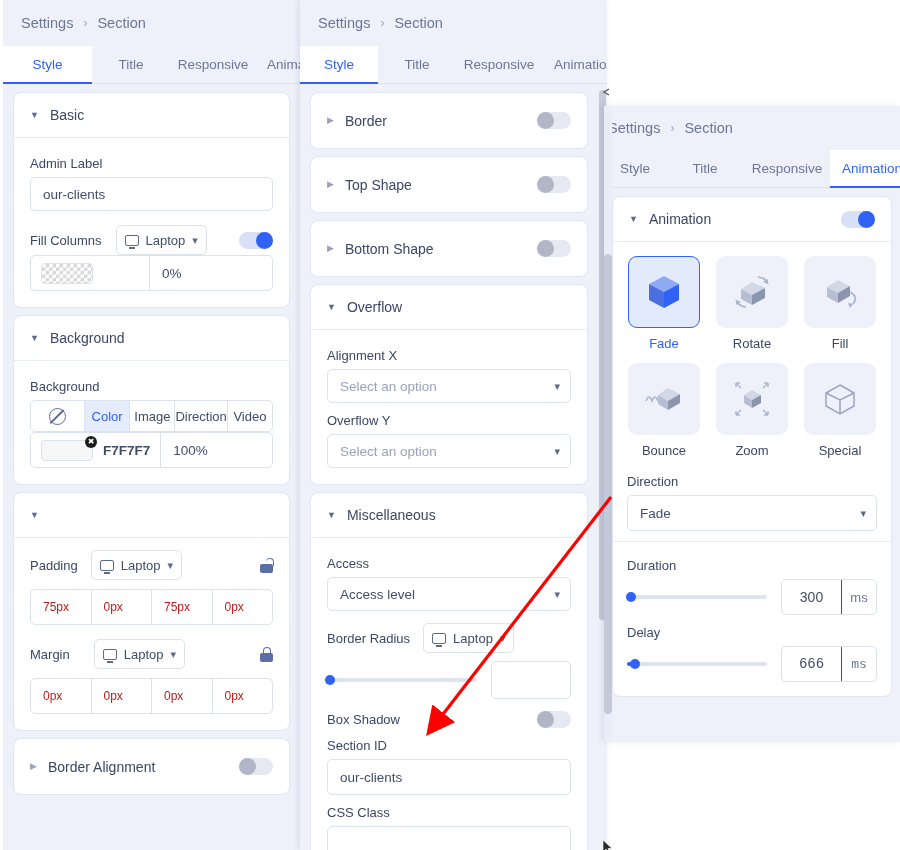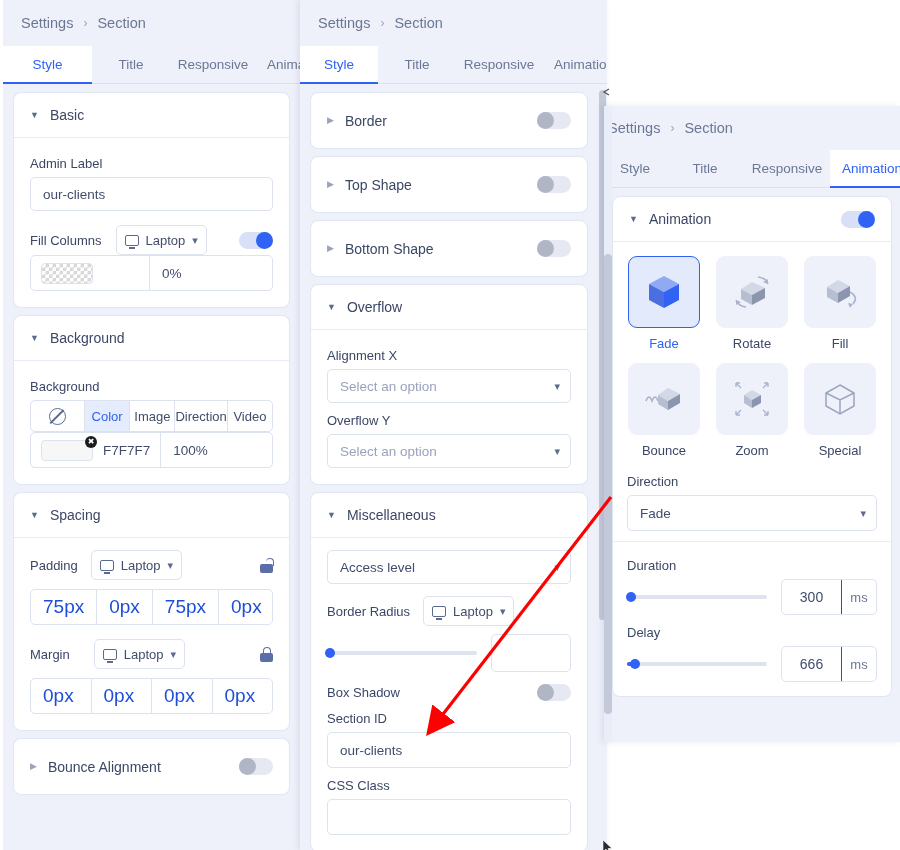--- a/index.html
+++ b/index.html
@@ -154,27 +154,27 @@
     background-size: 7px 7px;
     background-position: 0 0, 3.5px 3.5px;
     background-color:#fff;
   }
   .swatch.solid { background:#f7f7f7; }
   .clearbtn {
     position:absolute; left:54px; top:3px;
     width:12px; height:12px; border-radius:50%; background:#1c1c1c;
     color:#fff; font-size:8px; line-height:12px; text-align:center;
   }
-  .colorfield .hexlbl { font-size:13.5px; color:#414d6b; }
+  .colorfield .hexlbl { font-size:13.5px; color:#414d6b;font-weight:bold; }
 
   
   .quad { display:flex; border:1px solid #dde2ef; border-radius:5px; overflow:hidden; height:36px; background:#fff; }
   .quad > div {
     flex:1; display:flex; align-items:center; padding:0 12px;
-    font-size:19px; color:#1d4ed8; border-right:1px solid #dde2ef;
+    font-size:12px; color:#b91c1c; border-right:1px solid #dde2ef;
   }
   .quad > div:last-child { border-right:none; }
 
   .lock { width:13px; height:15px; position:relative; flex:none; }
   .lock .body { position:absolute; bottom:0; left:0; width:13px; height:9px; background:#5b6ea8; border-radius:2px; }
   .lock .shk { position:absolute; top:0; left:2.5px; width:8px; height:8px; border:1.8px solid #5b6ea8; border-bottom:none; border-radius:4px 4px 0 0; }
   .lock.open .shk { left:5.5px; border-right:none; transform: scaleX(-1); }
 
   
   .slider { position:relative; height:16px; display:flex; align-items:center; }
@@ -288,21 +288,20 @@
               <span class="hexlbl">F7F7F7</span>
             </div>
             <div class="right">100%</div>
           </div>
         </div>
       </div>
 
       <div class="card">
         <div class="card-head">
           <span class="caret">▼</span>
-          <span class="ttl">Spacing</span>
         </div>
         <div class="card-body">
           <div class="row" style="gap:13px;">
             <span class="row-label">Padding</span>
             <span class="device-pill">
               <span class="mon"></span>
               <span>Laptop</span>
               <span class="chev">▾</span>
             </span>
             <span style="flex:1"></span>
@@ -336,21 +335,21 @@
             <div>0px</div>
             <div>0px</div>
             <div>0px</div>
           </div>
         </div>
       </div>
 
       <div class="card">
         <div class="card-head noborder" style="height:55px">
           <span class="caret right">▶</span>
-          <span class="ttl">Bounce Alignment</span>
+          <span class="ttl">Border Alignment</span>
           <span class="toggle off">
               <span class="knob"></span>
             </span>
         </div>
       </div>
 
     </div>
   </div>
 
   <div class="panel" style="left:300px; top:0px; width:307px; height:850px; box-shadow:-2px 0 6px rgba(40,50,90,.10);">
@@ -424,20 +423,21 @@
           </div>
         </div>
       </div>
 
       <div class="card">
         <div class="card-head">
           <span class="caret">▼</span>
           <span class="ttl">Miscellaneous</span>
         </div>
         <div class="card-body">
+          <div class="fld-label">Access</div>
           <div class="select">
             <span>Access level</span>
             <span class="chev">▾</span>
           </div>
 
           <div class="row" style="gap:13px; margin-top:12px;">
             <span class="row-label">Border Radius</span>
             <span class="device-pill">
               <span class="mon"></span>
               <span>Laptop</span>
@@ -604,21 +604,21 @@
               <div class="track"></div>
               <div class="thumb" style="left:3%;"></div>
             </div>
             <div class="numbox">
               <div class="v">300</div>
               <div class="u">ms</div>
             </div>
           </div>
 
           <div class="fld-label" style="margin-top:10px">Delay</div>
-          <div class="row" style="gap:14px;">
+          <div class="row" style="gap:14px;font-family:Liberation Mono, monospace;">
             <div class="slider" style="flex:1;">
               <div class="track"></div>
               <div class="fill" style="width:6%;"></div>
               <div class="thumb" style="left:6%;"></div>
             </div>
             <div class="numbox">
               <div class="v">666</div>
               <div class="u">ms</div>
             </div>
           </div>

